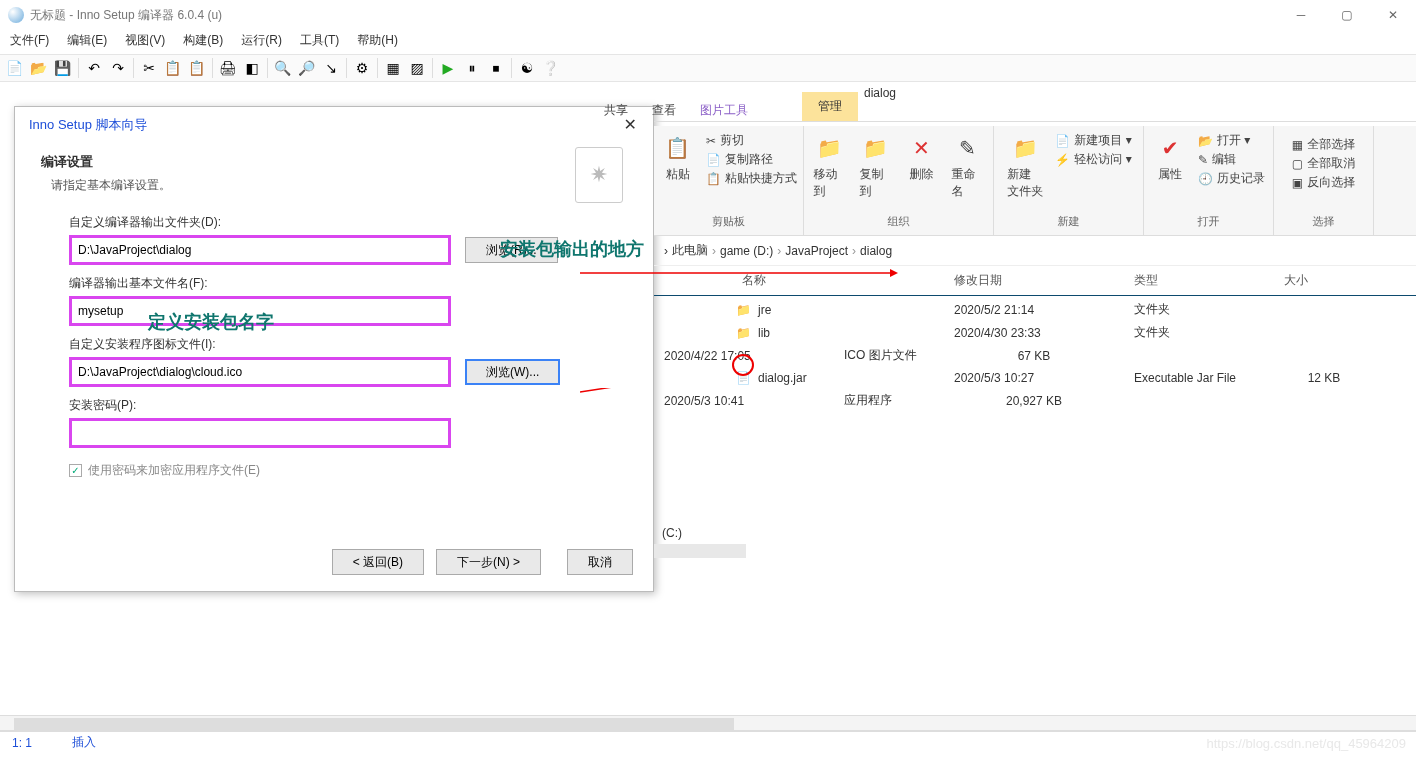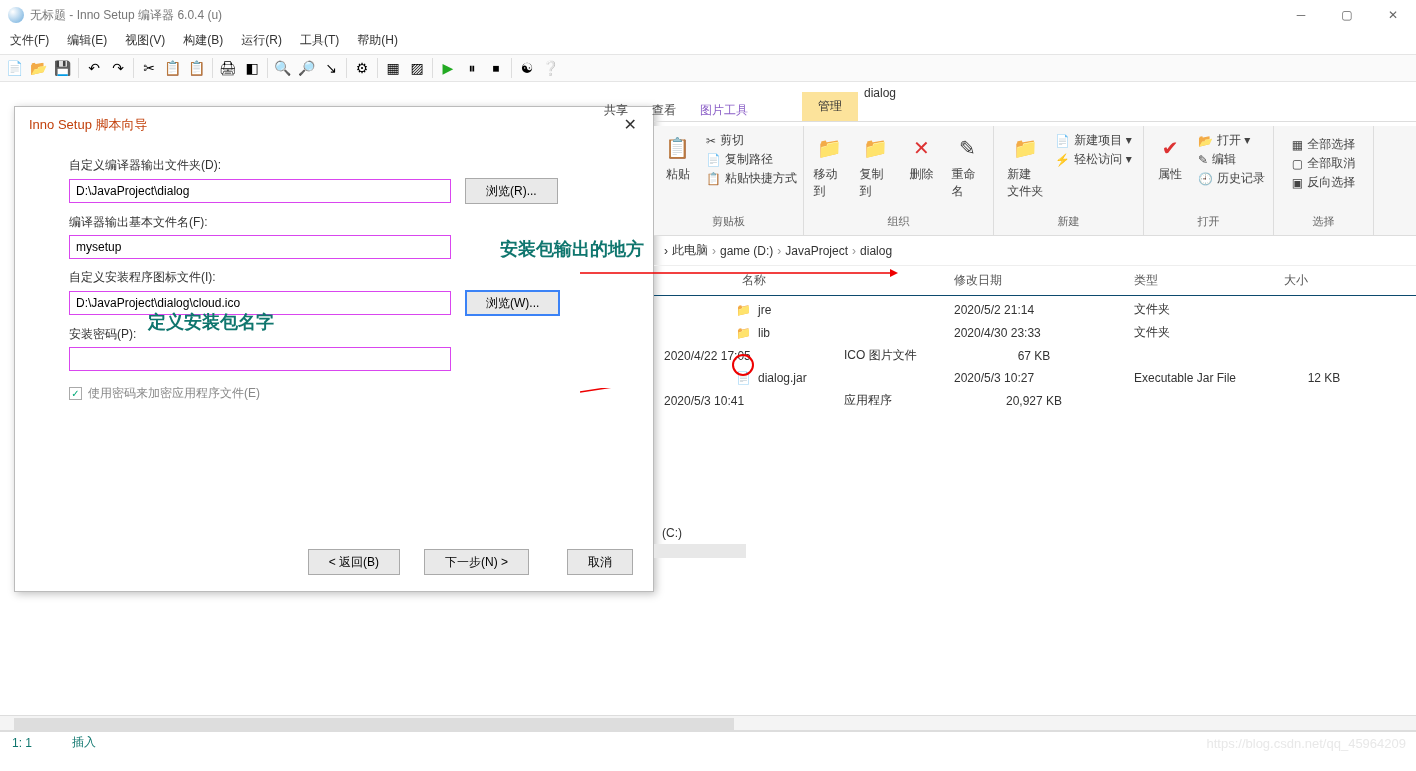--- a/index.html
+++ b/index.html
@@ -7,36 +7,36 @@
 .titlebar{height:30px;display:flex;align-items:center;padding:0 8px;color:#777}
 .titlebar .logo{width:16px;height:16px;border-radius:50%;background:radial-gradient(circle at 30% 30%,#fff,#6babdc);margin-right:6px}
 .win-ctrl{position:absolute;right:0;top:0;display:flex}
 .win-ctrl div{width:46px;height:30px;display:flex;align-items:center;justify-content:center;color:#666}
 .menubar{height:24px;display:flex;padding:0 4px;gap:6px;color:#333}
 .menubar span{padding:2px 6px}
 .toolbar{height:28px;border-top:1px solid #e5e5e5;border-bottom:1px solid #e5e5e5;display:flex;align-items:center;padding:0 4px;gap:2px;background:#fafafa}
 .tb{width:22px;height:22px;display:flex;align-items:center;justify-content:center;font-size:14px}
 .sep{width:1px;height:20px;background:#ddd;margin:0 2px}
 .wizard{position:absolute;left:14px;top:106px;width:640px;height:486px;background:#fff;border:1px solid #bbb;box-shadow:2px 2px 8px rgba(0,0,0,0.25)}
-.wiz-title{height:36px;display:flex;align-items:center;padding:0 14px;font-size:13px;color:#c2410c}
+.wiz-title{height:36px;display:flex;align-items:center;padding:0 14px;font-size:13px;color:#1d4ed8}
 .wiz-close{position:absolute;right:8px;top:6px;font-size:16px;color:#333;padding:2px 8px}
 .wiz-head{padding:10px 22px 6px 36px;position:relative}
 .wiz-head h3{font-size:13px;font-weight:bold;color:#333;margin-left:-10px}
 .wiz-head p{color:#555;margin-top:6px}
 .wiz-icon{position:absolute;right:30px;top:4px;width:48px;height:56px;border:1px solid #ccc;border-radius:3px;display:flex;align-items:center;justify-content:center;color:#bbb;font-size:22px}
 .wiz-body{padding:14px 40px 0 54px}
 .fld{margin-bottom:10px}
 .fld label{display:block;color:#333;margin-bottom:4px}
 .row{display:flex;gap:14px;align-items:center}
-.txt{width:382px;height:24px;border:1px solid #d946ef;padding:0 6px;background:#fff}
+.txt{width:382px;height:24px;border:3px solid #d946ef;padding:12px 6px;background:#fff}
 .btn{height:26px;padding:0 20px;background:#e9e9e9;border:1px solid #aaa;cursor:pointer}
 .btn.focus{border:2px solid #3b82f6;padding:0 19px}
 .chk{display:flex;align-items:center;gap:6px;color:#888;margin-top:14px}
 .chk .box{width:13px;height:13px;border:1px solid #aaa;background:#fff;color:#0a7;font-size:10px;line-height:11px;text-align:center}
-.wiz-foot{position:absolute;bottom:16px;right:20px;display:flex;gap:24px}
+.wiz-foot{position:absolute;bottom:16px;right:20px;display:flex;gap:12px}
 .annotation{position:absolute;color:#0f766e;font-size:18px;font-weight:700}
 svg.arrow{position:absolute;pointer-events:none}
 .explorer{position:absolute;left:654px;top:80px;right:0;width:762px}
 .ex-tabs{height:42px;display:flex;align-items:flex-end;border-bottom:1px solid #ddd}
 .ex-tab{padding:6px 16px;color:#444}
 .ex-tab.mgmt{background:#fce39b;color:#333}
 .ex-title{position:absolute;left:210px;top:6px;color:#333}
 .ex-subtabs{height:22px;display:flex;padding-left:78px}
 .ex-sub{padding:2px 12px;color:#444}
 .ribbon{height:110px;background:#f6f6f6;border-bottom:1px solid #ddd;display:flex}
@@ -54,21 +54,21 @@
 .frow{display:flex;align-items:center;padding:3px 10px;color:#333}
 .fname{display:flex;align-items:center;gap:6px;width:290px;padding-left:72px}
 .fdate{width:180px}
 .ftype{width:150px}
 .fsize{width:80px;text-align:center}
 .ficon{width:16px;height:16px;display:flex;align-items:center;justify-content:center}
 .folder{color:#f0b83c}
 .redico{width:14px;height:14px;border-radius:50%;border:3px solid #d9362a;background:#fff}
 .drive{position:absolute;left:654px;top:526px;color:#333;padding-left:8px}
 .drivebar{position:absolute;left:654px;top:544px;width:92px;height:14px;background:#e8e8e8}
-.statusbar{position:absolute;bottom:18px;left:0;right:0;height:22px;border-top:1px solid #ddd;display:flex;align-items:center;padding:0 12px;gap:40px;color:#0f766e}
+.statusbar{position:absolute;bottom:18px;left:0;right:0;height:22px;border-top:1px solid #ddd;display:flex;align-items:center;padding:0 12px;gap:40px;color:#1d4ed8}
 .hscroll{position:absolute;bottom:40px;left:0;right:0;height:16px;background:#f4f4f4;border-top:1px solid #ddd;border-bottom:1px solid #ddd}
 .hscroll .thumb{position:absolute;left:14px;top:2px;width:720px;height:12px;background:#ddd}
 .watermark{position:absolute;right:10px;bottom:20px;color:#e8e8e8;font-size:13px}
 .col-name{width:290px;padding-left:78px}
 .col-date{width:180px}
 .col-type{width:150px}
 .col-size{width:80px}
 </style>
 </head>
 <body>
@@ -121,20 +121,25 @@
   <div class="tb">⏸</div>
   <div class="tb">⏹</div>
   <div class="sep"></div>
   <div class="tb">☯</div>
   <div class="tb">❔</div>
 </div>
 
 <div class="wizard">
   <div class="wiz-title">Inno Setup 脚本向导</div>
   <div class="wiz-close">✕</div>
+  <div class="wiz-head">
+    <h3>编译设置</h3>
+    <p>请指定基本编译设置。</p>
+    <div class="wiz-icon">✷</div>
+  </div>
   <div class="wiz-body">
     <div class="fld">
       <label>自定义编译器输出文件夹(D):</label>
       <div class="row">
         <input class="txt" value="D:\JavaProject\dialog" style="">
         <button class="btn">浏览(R)...</button>
       </div>
     </div>
     <div class="fld">
       <label>编译器输出基本文件名(F):</label>

